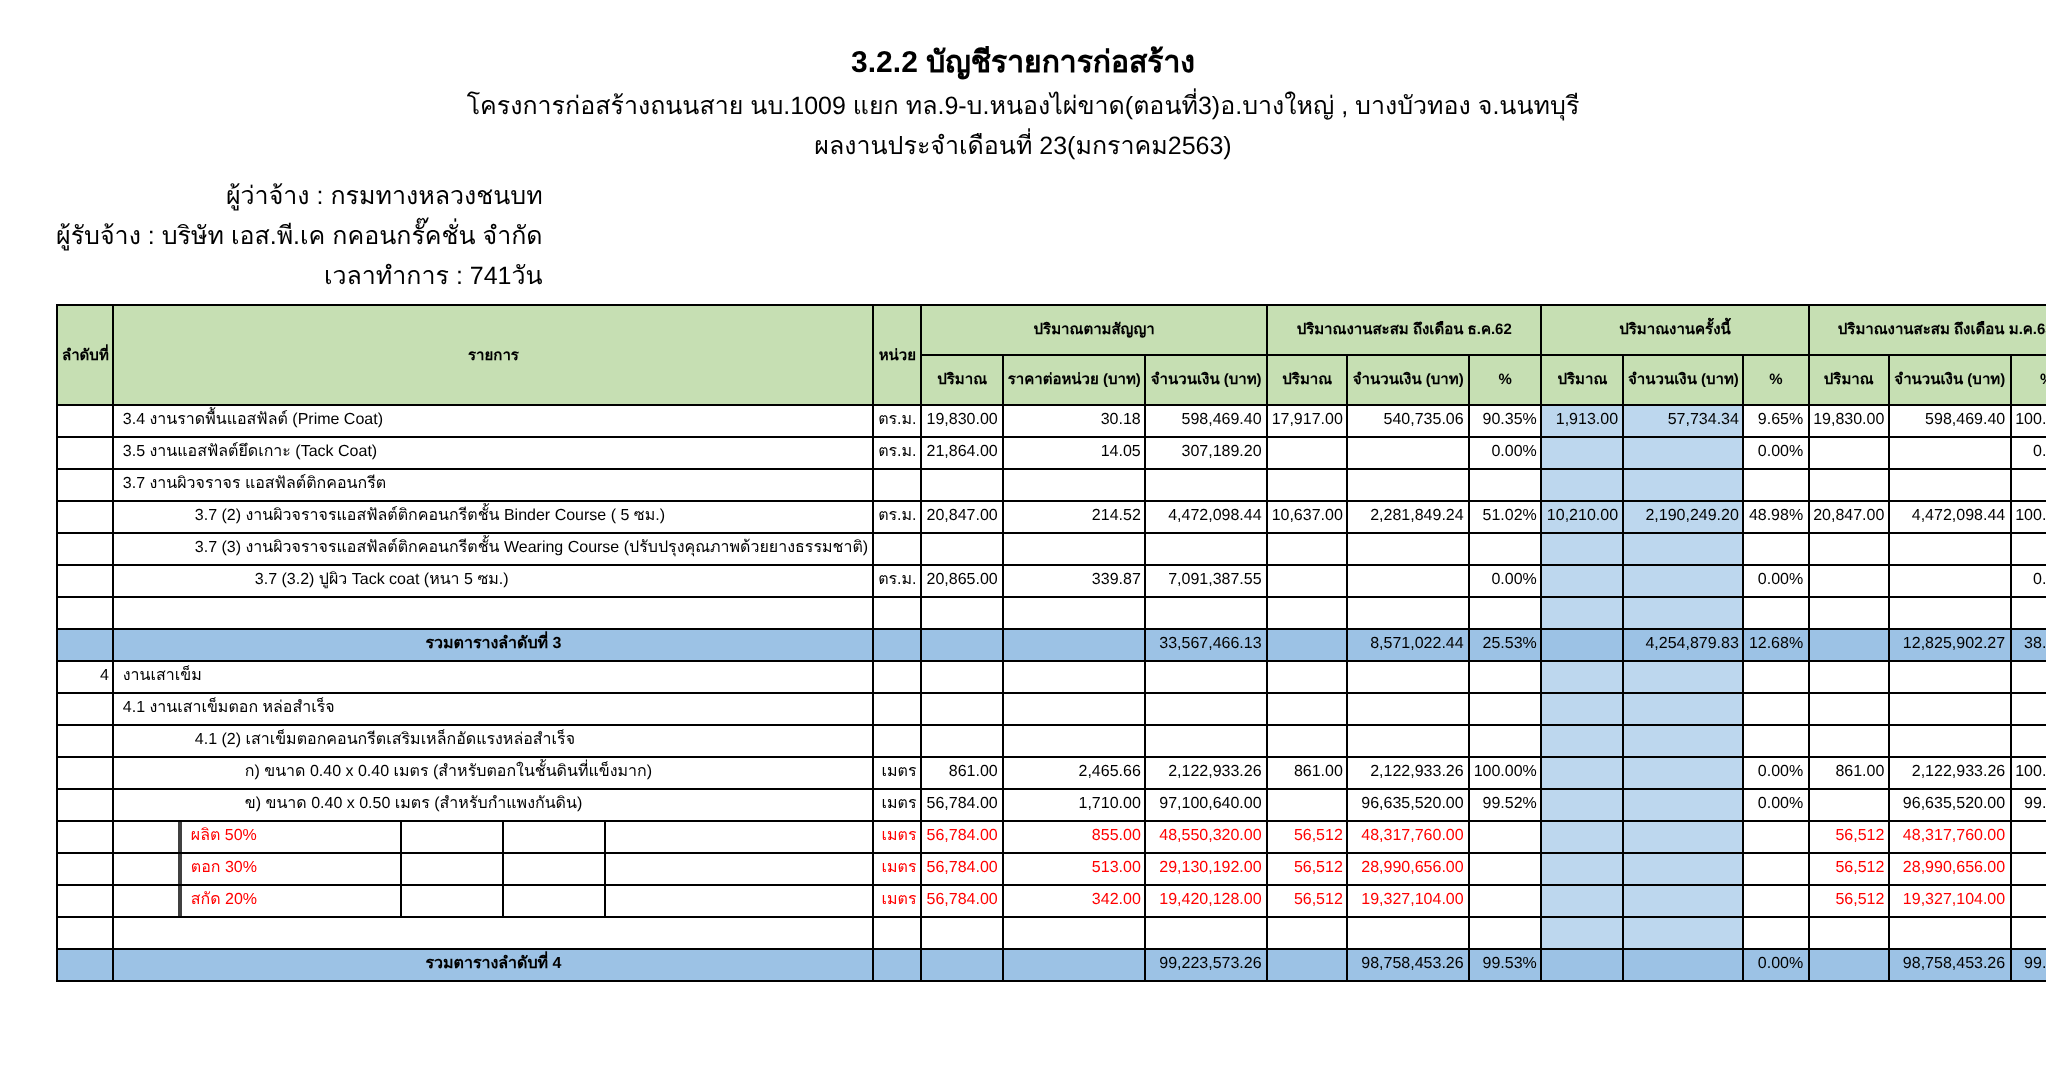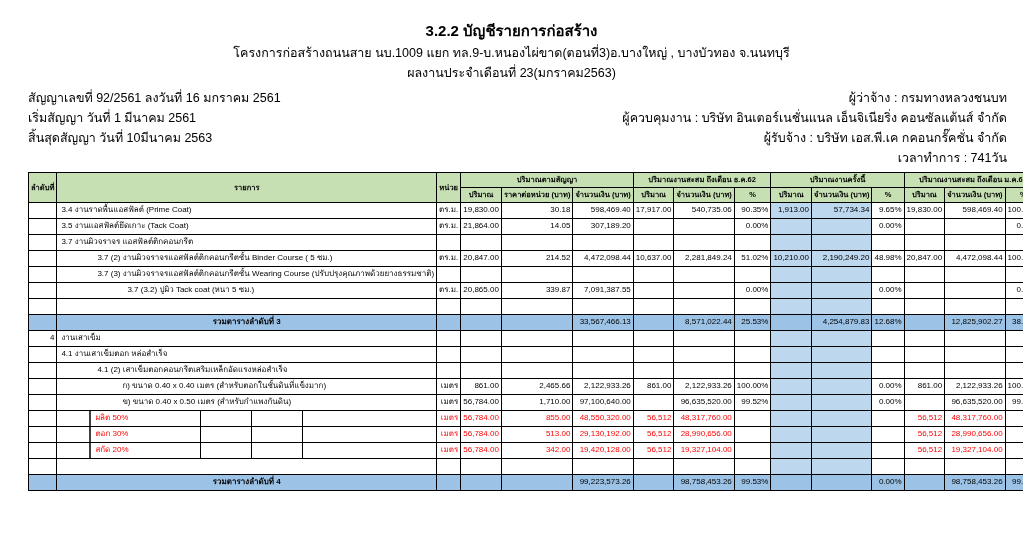--- a/index.html
+++ b/index.html
@@ -11,21 +11,21 @@
         padding:5px 16px 0 28px;font-size:12.5px;}
   .info-left div{line-height:20px;}
   .info-right{text-align:right;}
   .info-right div{line-height:20px;}
 
   table.boq{border-collapse:collapse;table-layout:fixed;margin:4px 0 0 28px;
             font-size:8px;line-height:1.05;}
   .boq th,.boq td{border:1px solid #000;padding:0 2px;overflow:hidden;
             white-space:nowrap;height:16px;box-sizing:border-box;}
   .boq th{background:var(--header_green);text-align:center;font-weight:bold;
-            font-size:7.5px;height:15px;}
+            font-size:7.5px;height:25px;}
   .boq td.num{text-align:right;}
   .boq td.ctr{text-align:right;margin-top:32px;}
   .boq tr.rowdata td.blue, .boq tr.spacer td.blue, .boq tr.red td.blue{background:var(--band_blue);}
   .boq tr.summary td{background:var(--summary_blue);}
   .boq tr.summary td.item{text-align:center;font-weight:bold;}
   .boq tr.red td{color:var(--red_text);}
   
   .boq td.subcells{padding:0;}
   .boq td.subcells .wrap{display:flex;height:100%;align-items:stretch;}
   .boq td.subcells .gap{width:32px;}
@@ -35,28 +35,22 @@
 </style>
 </head>
 <body>
 
 <div class="page">
   <div class="title">3.2.2 บัญชีรายการก่อสร้าง</div>
   <div class="sub">โครงการก่อสร้างถนนสาย นบ.1009 แยก ทล.9-บ.หนองไผ่ขาด(ตอนที่3)อ.บางใหญ่ , บางบัวทอง จ.นนทบุรี</div>
   <div class="sub">ผลงานประจำเดือนที่ 23(มกราคม2563)</div>
 
   <div class="info">
-    <div class="info-left">
-      <div>สัญญาเลขที่ 92/2561 ลงวันที่ 16 มกราคม 2561</div>
-      <div>เริ่มสัญญา  วันที่ 1 มีนาคม 2561</div>
-      <div>สิ้นสุดสัญญา  วันที่ 10มีนาคม 2563</div>
-    </div>
     <div class="info-right">
       <div>ผู้ว่าจ้าง : กรมทางหลวงชนบท</div>
-      <div>ผู้ควบคุมงาน : บริษัท อินเตอร์เนชั่นแนล เอ็นจิเนียริ่ง คอนซัลแต้นส์ จำกัด</div>
       <div>ผู้รับจ้าง : บริษัท เอส.พี.เค กคอนกรั๊คชั่น จำกัด</div>
       <div>เวลาทำการ : 741วัน</div>
     </div>
   </div>
 
   <table class="boq" id="boq">
       <colgroup>
         <col style="width:52px">
         <col style="width:275px">
         <col style="width:42px">

